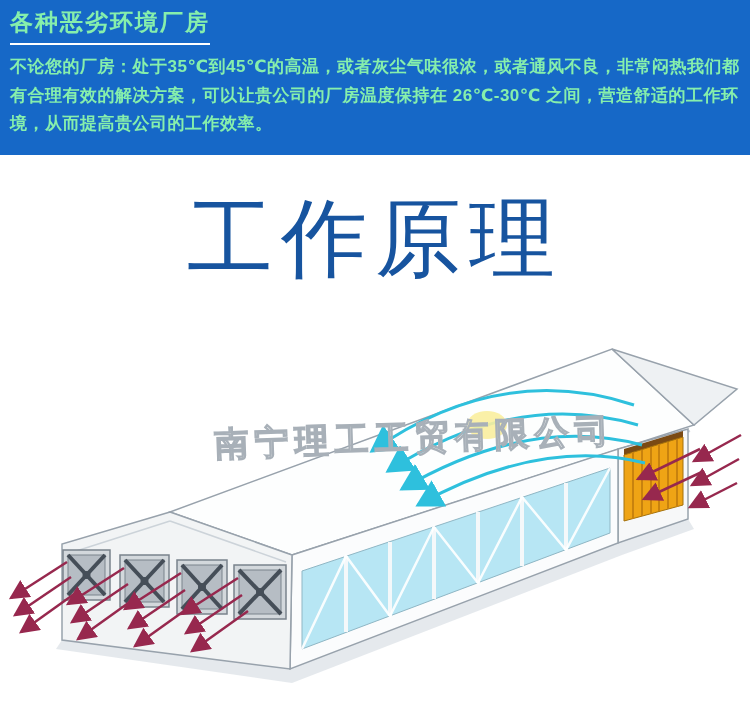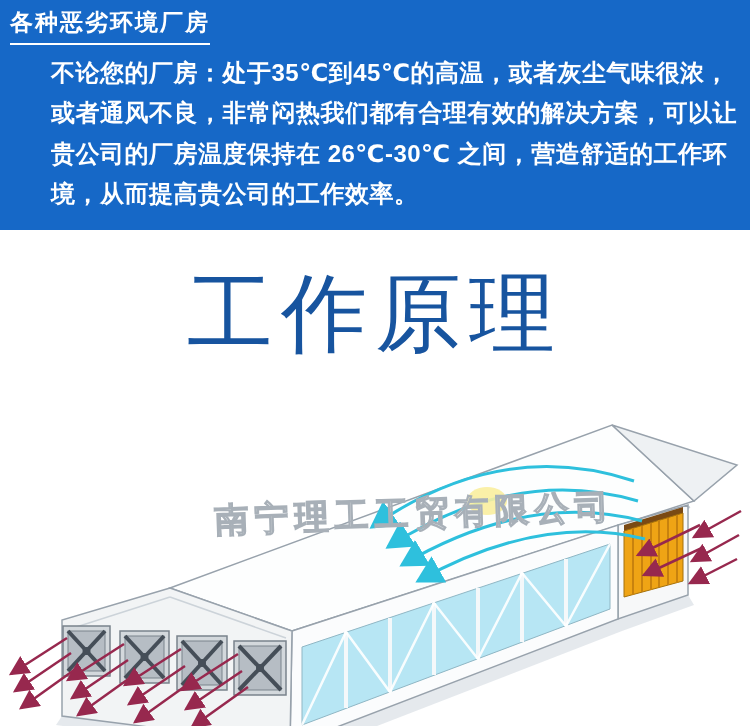--- a/index.html
+++ b/index.html
@@ -9,38 +9,37 @@
     --airflow_out:#97284e;
     --cooling_pad:#efa415;
   }
   *{margin:0;padding:0;box-sizing:border-box;}
   body{
     width:750px;height:726px;background:#ffffff;overflow:hidden;
     font-family:"Liberation Sans","DejaVu Sans",sans-serif;
   }
   .header{
     background:var(--header_bg);
-    color:#ffffff;
+    color:#86efac;
     padding:7px 10px 16px 10px;
   }
   .header-title{
     display:inline-block;
     font-size:23px;
     font-weight:bold;
     letter-spacing:2px;
     padding-bottom:5px;
     border-bottom:2px solid #ffffff;
     margin-bottom:8px;
   }
   .header-body{
-    font-size:24px;
+    font-size:17px;
     font-weight:600;
     line-height:1.68;
     letter-spacing:0.5px;
-    margin-left:41px;
   }
   .principle{
     text-align:center;
     padding:38px 0 18px 0;
   }
   .principle-title{
     font-size:86px;
     font-weight:normal;
     letter-spacing:8px;
     color:var(--principle_title);

